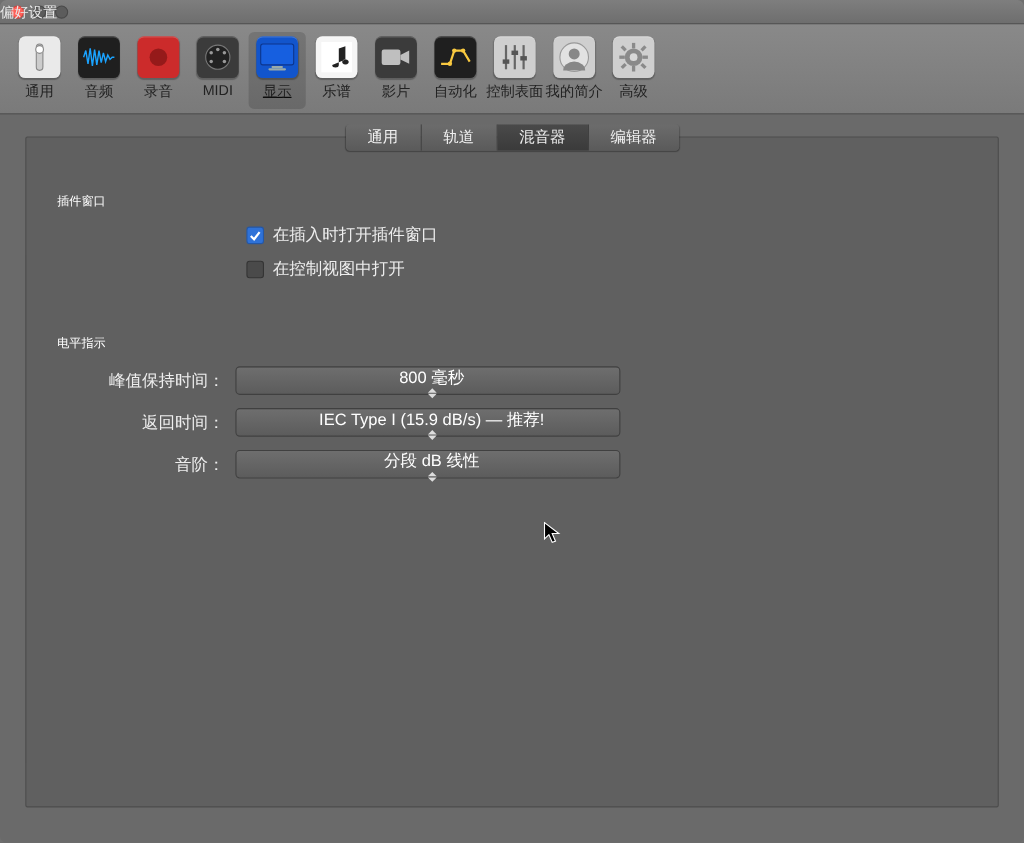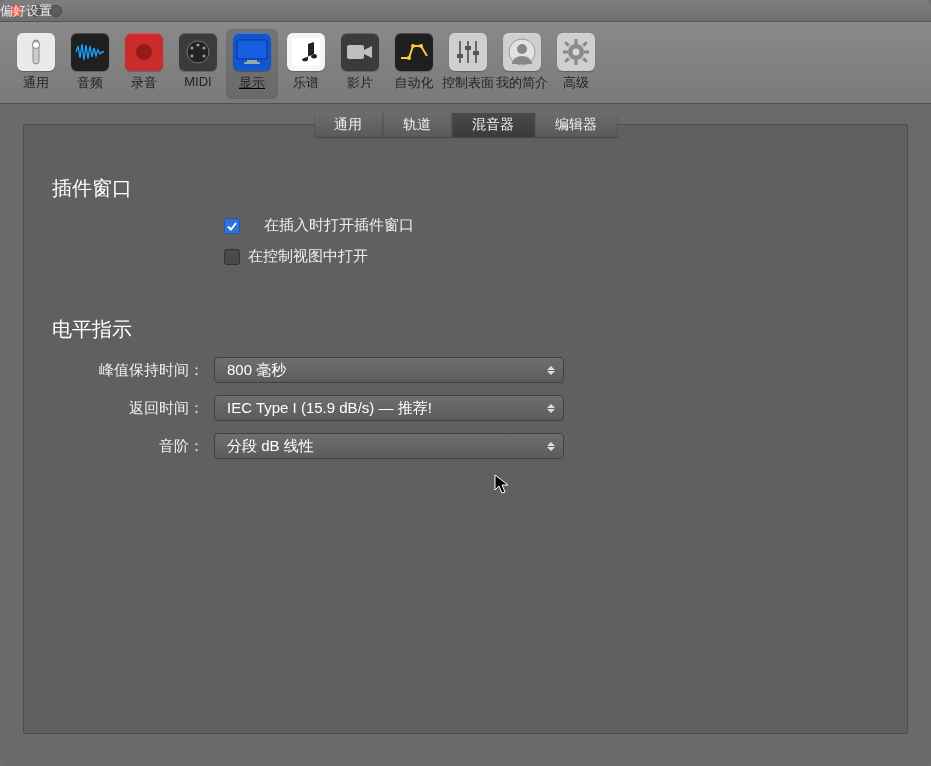--- a/index.html
+++ b/index.html
@@ -99,21 +99,21 @@
     background: linear-gradient(#6c6c6c,#5a5a5a);
     border-right:1px solid #404040;
     color:#f0f0f0; font-size:14px;
     display:flex; align-items:center; justify-content:center;
     cursor:default;
   }
   .seg:last-child { border-right:none; }
   .seg.active { background: linear-gradient(#4a4a4a,#3a3a3a); }
 
   .section-title {
-    color:#ffffff; font-size:20px;
+    color:#ffffff; font-size:11px;
     margin: 0 0 14px 28px;
   }
   .section { margin-bottom: 50px; }
 
   .row {
     display:flex; align-items:center;
     margin-bottom: 12px;
     color:#eee; font-size:15px;
   }
   .row .label {
@@ -131,20 +131,21 @@
   .checkbox svg { display:none; }
 
   .popup {
     height: 26px; width: 350px;
     background: linear-gradient(#6e6e6e,#5c5c5c);
     border:1px solid #404040; border-radius:4px;
     display:flex; align-items:center; justify-content:space-between;
     padding: 0 5px 0 12px;
     color:#fff; font-size:15px;
     cursor:default;
+    flex-direction:column;
   }
   .arrows {
     width:14px; display:flex; flex-direction:column; align-items:center; gap:1px;
   }
   .arrows span {
     width:0;height:0;border-left:4px solid transparent;border-right:4px solid transparent;
   }
   .arrows .up { border-bottom:4px solid #ddd; }
   .arrows .dn { border-top:4px solid #ddd; }
 
@@ -306,21 +307,21 @@
       <div class="segmented">
         <div class="seg">通用</div>
         <div class="seg">轨道</div>
         <div class="seg active">混音器</div>
         <div class="seg">编辑器</div>
       </div>
 
       <div class="section">
         <div class="section-title">插件窗口</div>
 
-        <div class="row" style="padding-left:200px;gap:16px;">
+        <div class="row" style="padding-left:200px;">
           <span class="checkbox checked">
             <svg width="12" height="12" viewBox="0 0 12 12">
                 <polyline points="2,6.5 5,9.5 10,3" fill="none" stroke="#fff" stroke-width="2"></polyline>
               </svg>
           </span>
           <span>在插入时打开插件窗口</span>
         </div>
 
         <div class="row" style="padding-left:200px;">
           <span class="checkbox">

